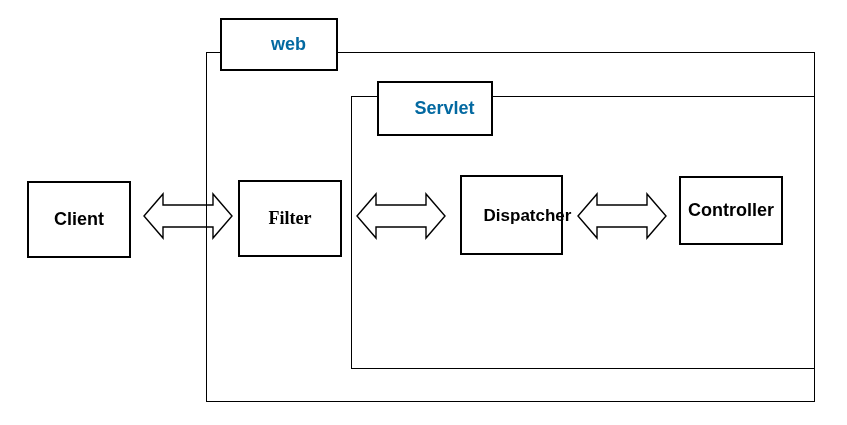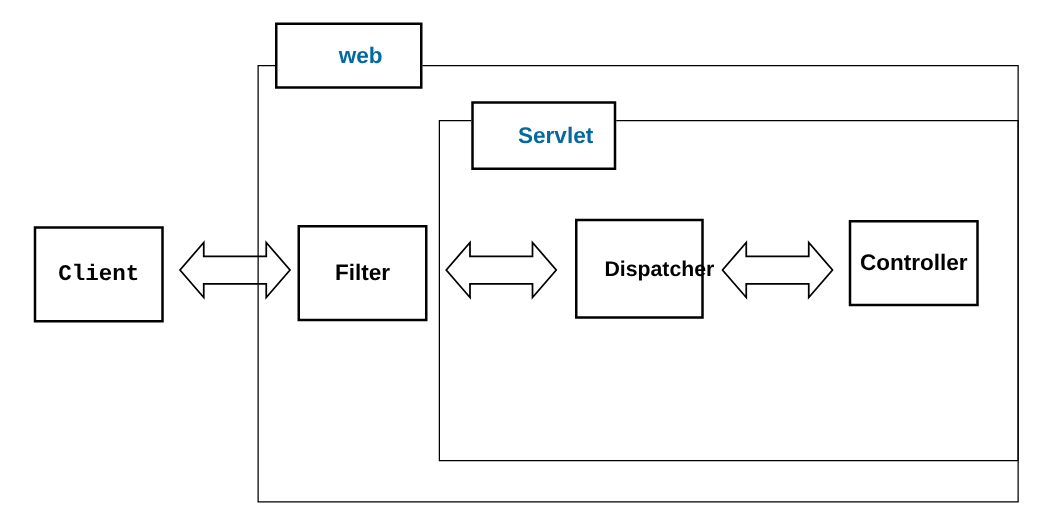--- a/index.html
+++ b/index.html
@@ -42,22 +42,22 @@
     position: absolute;
     background: #ffffff;
     border: 2px solid #000000;
     display: flex; flex-direction: column;
     align-items: center; justify-content: center;
     font-weight: bold; font-size: 18px; color: #000000;
     text-align: center;
     z-index: 3;
     box-sizing: border-box;
   }
-  #client-node     { left: 27px;  top: 181px; width: 104px; height: 77px; font-family: Liberation Mono, monospace; }
-  #filter-node     { left: 238px; top: 180px; width: 104px; height: 77px; }
+  #client-node     { left: 27px;  top: 181px; width: 104px; height: 77px; }
+  #filter-node     { left: 238px; top: 180px; width: 104px; height: 77px; font-family: Liberation Serif, serif; }
   #dispatcher-node { left: 460px; top: 175px; width: 103px; height: 80px; font-size: 17px; line-height: 25px; padding-left: 32px; }
   #controller-node { left: 679px; top: 176px; width: 104px; height: 69px; }
 
   
   .squiggle {
     display: block;
     height: 3px;
     margin-top: 1px;
     background-image: repeating-linear-gradient(
       45deg,

